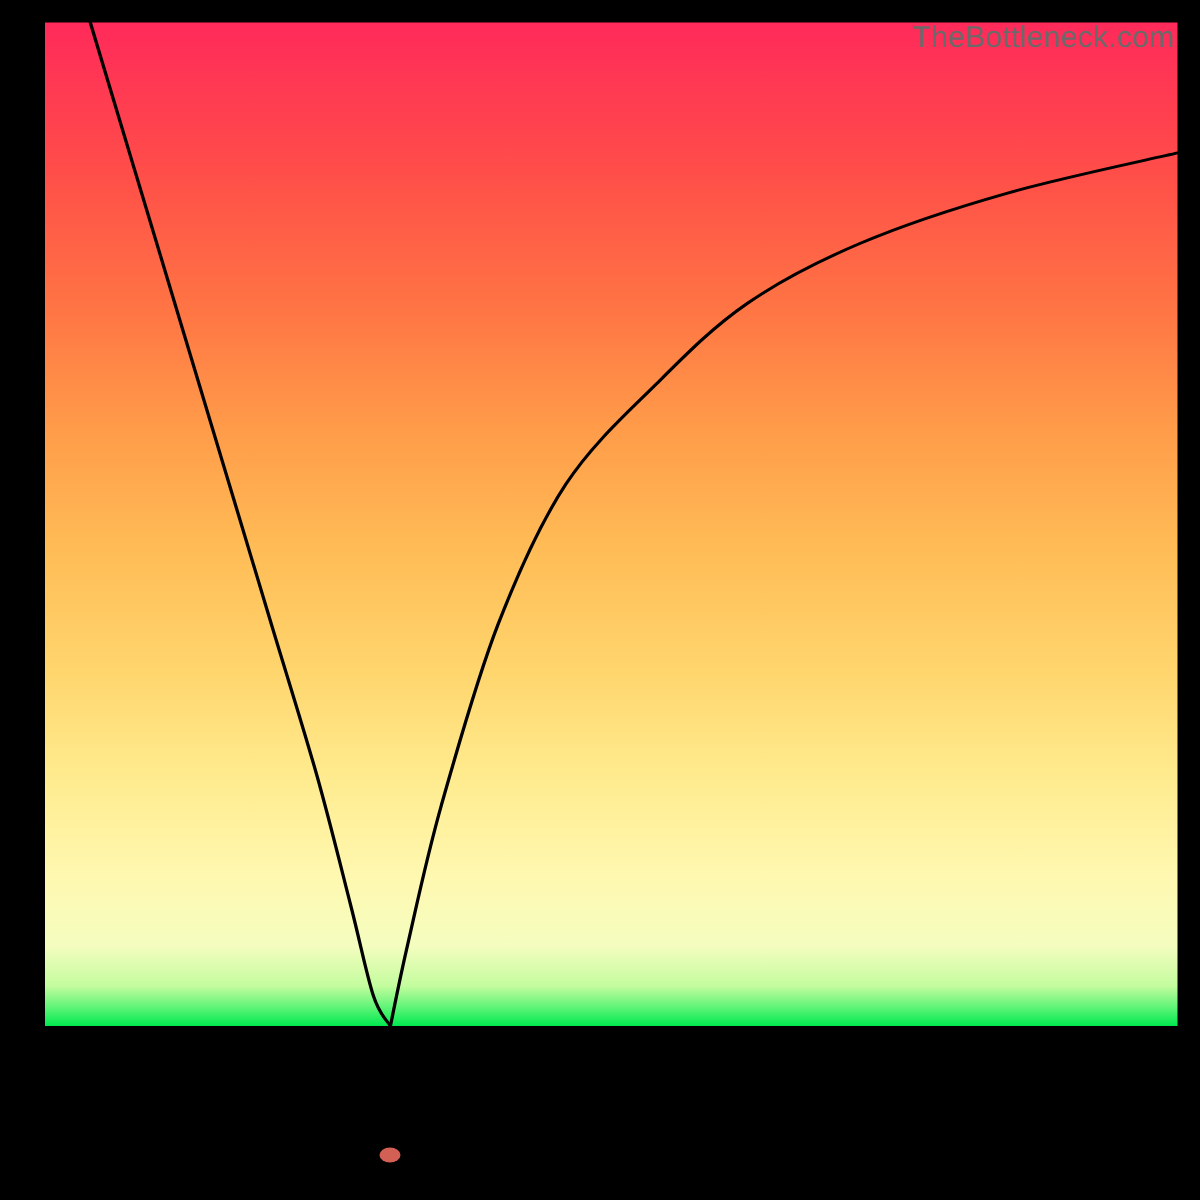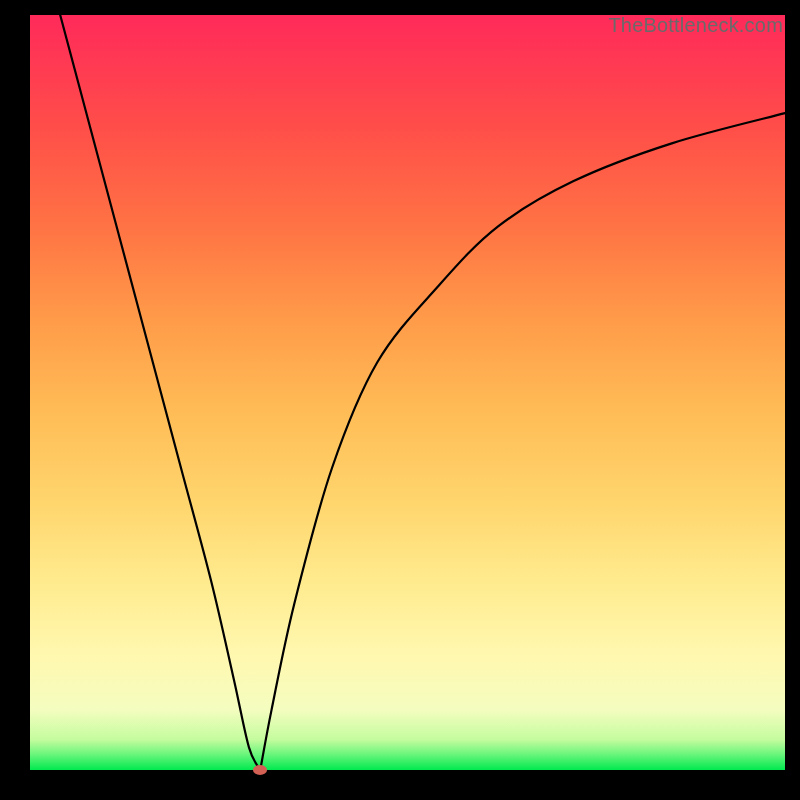--- a/index.html
+++ b/index.html
@@ -2,21 +2,21 @@
 <html><head>
 <meta charset="utf-8">
 <style>
   * { margin: 0; padding: 0; box-sizing: border-box; }
   body { width: 800px; height: 800px; background: #000; position: relative; font-family: Arial, sans-serif; }
   .chart-area {
     position: absolute;
     left: 30px;
     top: 15px;
     width: 755px;
-    height: 755px;
+    height: 669px;
     background: linear-gradient(to top,
       #00e94f 0%,
       #66f57a 2%,
       #c4fc9e 4%,
       #f4fdbf 8%,
       #fff8b0 15%,
       #ffeb8e 25%,
       #ffd66e 35%,
       #ffbb55 48%,
       #ff9a49 60%,

